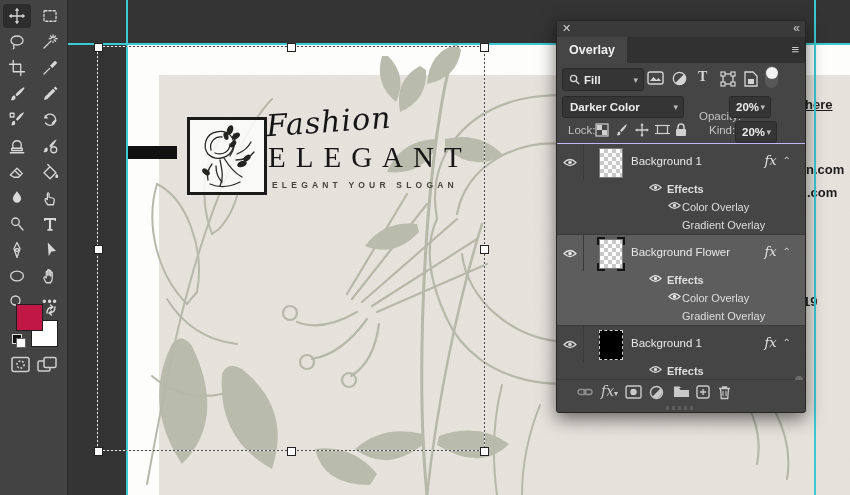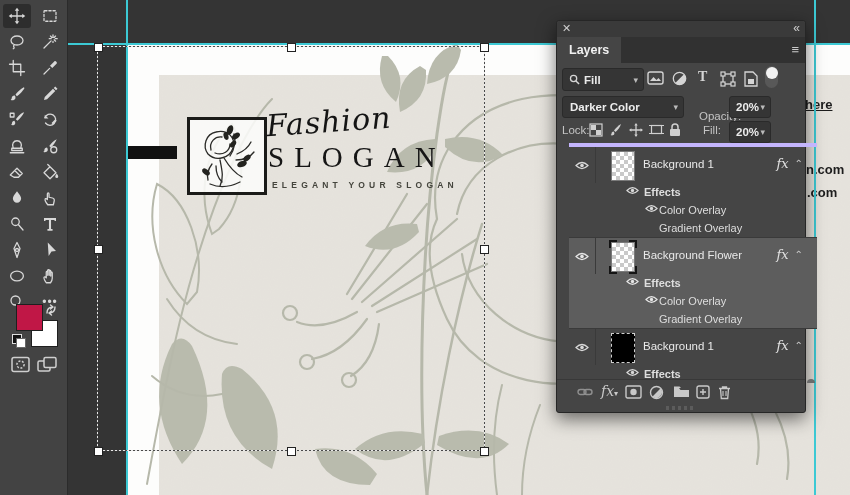--- a/index.html
+++ b/index.html
@@ -81,48 +81,48 @@
   #blend-row{position:absolute;left:0;top:72px;width:100%;height:26px;}
   #blend-select{position:absolute;left:5px;top:3px;width:120px;height:20px;background:#353535;
       border:1px solid #2a2a2a;border-radius:3px;display:flex;align-items:center;cursor:pointer;}
   #blend-select span.val{flex:1;padding-left:7px;color:#ececec;font-weight:bold;}
   .plabel{position:absolute;color:#c4c4c4;}
   #opacity-label{left:142px;top:7px;margin-top:10px;}
   #opacity-box{position:absolute;left:172px;top:3px;width:40px;height:20px;background:#353535;
       border:1px solid #2a2a2a;border-radius:3px;display:flex;align-items:center;cursor:pointer;}
   #opacity-box .val,#fill-box .val{flex:1;padding-left:6px;color:#ececec;font-weight:bold;}
 
-  #lock-row{position:absolute;left:0;top:98px;width:100%;height:24px;}
+  #lock-row{position:absolute;left:6px;top:98px;width:100%;height:24px;}
   #lock-label{left:5px;top:5px;}
   .licon{position:absolute;top:4px;cursor:pointer;}
   #fill-label{left:146px;top:5px;}
   #fill-box{position:absolute;left:172px;top:2px;width:40px;height:20px;background:#353535;
       border:1px solid #2a2a2a;border-radius:3px;display:flex;align-items:center;cursor:pointer;}
 
-  #layer-list{position:absolute;left:12px;top:122px;width:100%;height:236px;overflow:hidden;
-      border-top:4px solid #c4b5fd;}
+  #layer-list{position:absolute;left:0;top:122px;width:100%;height:236px;overflow:hidden;
+      border-top:1px solid #c4b5fd;}
   .lblock{position:relative;border-bottom:1px solid #3a3a3a;}
   .lblock.selected{background:#5d5d5d;}
   .lrow{position:relative;height:36px;cursor:pointer;}
   .eyecell{position:absolute;left:0;top:0;width:26px;height:100%;border-right:1px solid #3a3a3a;
       display:flex;align-items:center;justify-content:center;cursor:pointer;}
   .thumb{position:absolute;left:42px;top:4px;width:22px;height:28px;border:1px solid #7a7a7a;
       background:conic-gradient(#c9c9c9 90deg,#fff 90deg 180deg,#c9c9c9 180deg 270deg,#fff 270deg);
       background-size:8px 8px;}
   .thumb.black{background:#000;border:1px dashed #cfcfcf;}
   .corner{position:absolute;width:6px;height:6px;border:0 solid #141414;}
   .c-tl{left:-3px;top:-3px;border-left-width:2px;border-top-width:2px;}
   .c-tr{right:-3px;top:-3px;border-right-width:2px;border-top-width:2px;}
   .c-bl{left:-3px;bottom:-3px;border-left-width:2px;border-bottom-width:2px;}
   .c-br{right:-3px;bottom:-3px;border-right-width:2px;border-bottom-width:2px;}
   .lname{position:absolute;left:74px;top:11px;color:#e8e8e8;font-size:11.5px;}
   .fxwrap{position:absolute;right:14px;top:9px;display:flex;align-items:center;gap:6px;}
   .fxbadge{font-family:"DejaVu Serif",serif;font-style:italic;font-size:13px;color:#e0e0e0;}
   .fxchev{color:#cfcfcf;font-size:10px;cursor:pointer;}
-  .frow{position:relative;height:18px;cursor:pointer;}
+  .frow{position:relative;height:18px;cursor:pointer;margin-left:35px;}
   .frow .feye{position:absolute;top:3px;}
   .frow .ftext{position:absolute;top:3px;color:#dedede;font-size:11px;}
   .frow.lvl1 .feye{left:57px;} .frow.lvl1 .ftext{left:75px;font-weight:bold;}
   .frow.lvl2 .feye{left:76px;} .frow.lvl2 .ftext{left:90px;}
   #scroll-thumb{position:absolute;right:2px;top:232px;width:8px;height:80px;border-radius:4px;
       background:#6b6b6b;z-index:5;cursor:pointer;}
 
   #panel-footer{position:absolute;left:0;top:358px;width:100%;height:26px;background:#454545;
       border-top:1px solid #383838;}
   .bicon{position:absolute;top:5px;cursor:pointer;}
@@ -208,21 +208,21 @@
         <ellipse cx="36" cy="16" rx="2.4" ry="4" transform="rotate(-15 36 16)"></ellipse>
         <ellipse cx="43" cy="24" rx="2.4" ry="4" transform="rotate(40 43 24)"></ellipse>
         <ellipse cx="52" cy="44" rx="3" ry="5" transform="rotate(70 52 44)"></ellipse>
         <ellipse cx="57" cy="38" rx="2.6" ry="4.2" transform="rotate(50 57 38)"></ellipse>
         <ellipse cx="16" cy="52" rx="2.6" ry="4.4" transform="rotate(-50 16 52)"></ellipse>
       </g>
     </svg>
   </div>
   <div class="abs" id="black-bar"></div>
   <div class="abs" id="brand-script">Fashion</div>
-  <div class="abs" id="brand-name">SLOGAN</div>
+  <div class="abs" id="brand-name">ELEGANT</div>
   <div class="abs" id="brand-tagline">ELEGANT YOUR SLOGAN</div>
   <div class="abs fragment" id="frag-1">here</div>
   <div class="abs fragment" id="frag-2">n.com</div>
   <div class="abs fragment" id="frag-3">.com</div>
   <div class="abs fragment" id="frag-4">19</div>
 
   <div class="abs guide" id="guide-h" style="background: rgb(60, 201, 212);"></div>
   <div class="abs guide" id="guide-v1" style="background: rgb(60, 201, 212);"></div>
   <div class="abs guide" id="guide-v2" style="background: rgb(60, 201, 212);"></div>
 
@@ -384,21 +384,21 @@
       <rect x="7" y="1.5" width="12" height="10" rx="1.5" stroke="#cfcfcf" stroke-width="1.5" fill="#434343"></rect>
     </svg>
   </div>
 
   <div class="abs" id="layers-panel">
     <div id="panel-header">
       <span id="panel-close">✕</span>
       <span id="panel-collapse">«</span>
     </div>
     <div id="tab-row">
-      <div id="tab-layers">Layers</div>
+      <div id="tab-layers">Overlay</div>
       <span id="panel-menu">≡</span>
     </div>
 
     <div id="filter-row">
       <div id="kind-combo">
         <svg class="mag" width="11" height="11" viewBox="0 0 12 12">
           <circle cx="5" cy="5" r="3.4" stroke="#d5d5d5" stroke-width="1.4" fill="none"></circle>
           <path d="M7.6 7.6L11 11" stroke="#d5d5d5" stroke-width="1.6"></path>
         </svg>
         <span id="kind-label">Fill</span>
@@ -457,21 +457,21 @@
         <path d="M7 0l-1.7 2.4h3.4zM7 14l-1.7-2.4h3.4zM0 7l2.4-1.7v3.4zM14 7l-2.4-1.7v3.4z" fill="#d0d0d0"></path>
       </svg>
       <svg class="licon" style="left:92px;" width="15" height="13" viewBox="0 0 15 13">
         <rect x="2.5" y="2.5" width="10" height="8" stroke="#d0d0d0" stroke-width="1.2" fill="none"></rect>
         <path d="M0 2.5h2.5M12.5 2.5H15M0 10.5h2.5M12.5 10.5H15" stroke="#d0d0d0" stroke-width="1.2"></path>
       </svg>
       <svg class="licon" style="left:112px;" width="12" height="14" viewBox="0 0 12 14">
         <rect x="1" y="6" width="10" height="7" rx="1" fill="#d0d0d0"></rect>
         <path d="M3 6V4a3 3 0 0 1 6 0v2" stroke="#d0d0d0" stroke-width="1.5" fill="none"></path>
       </svg>
-      <span class="plabel" id="fill-label" style="position:absolute;">Fill:</span>
+      <span class="plabel" id="fill-label" style="position:absolute;">Kind:</span>
       <div id="fill-box">
         <span class="val">20%</span>
         <span class="chev">▾</span>
       </div>
     </div>
 
     <div id="layer-list">
 
       <div class="lblock">
         <div class="lrow">

